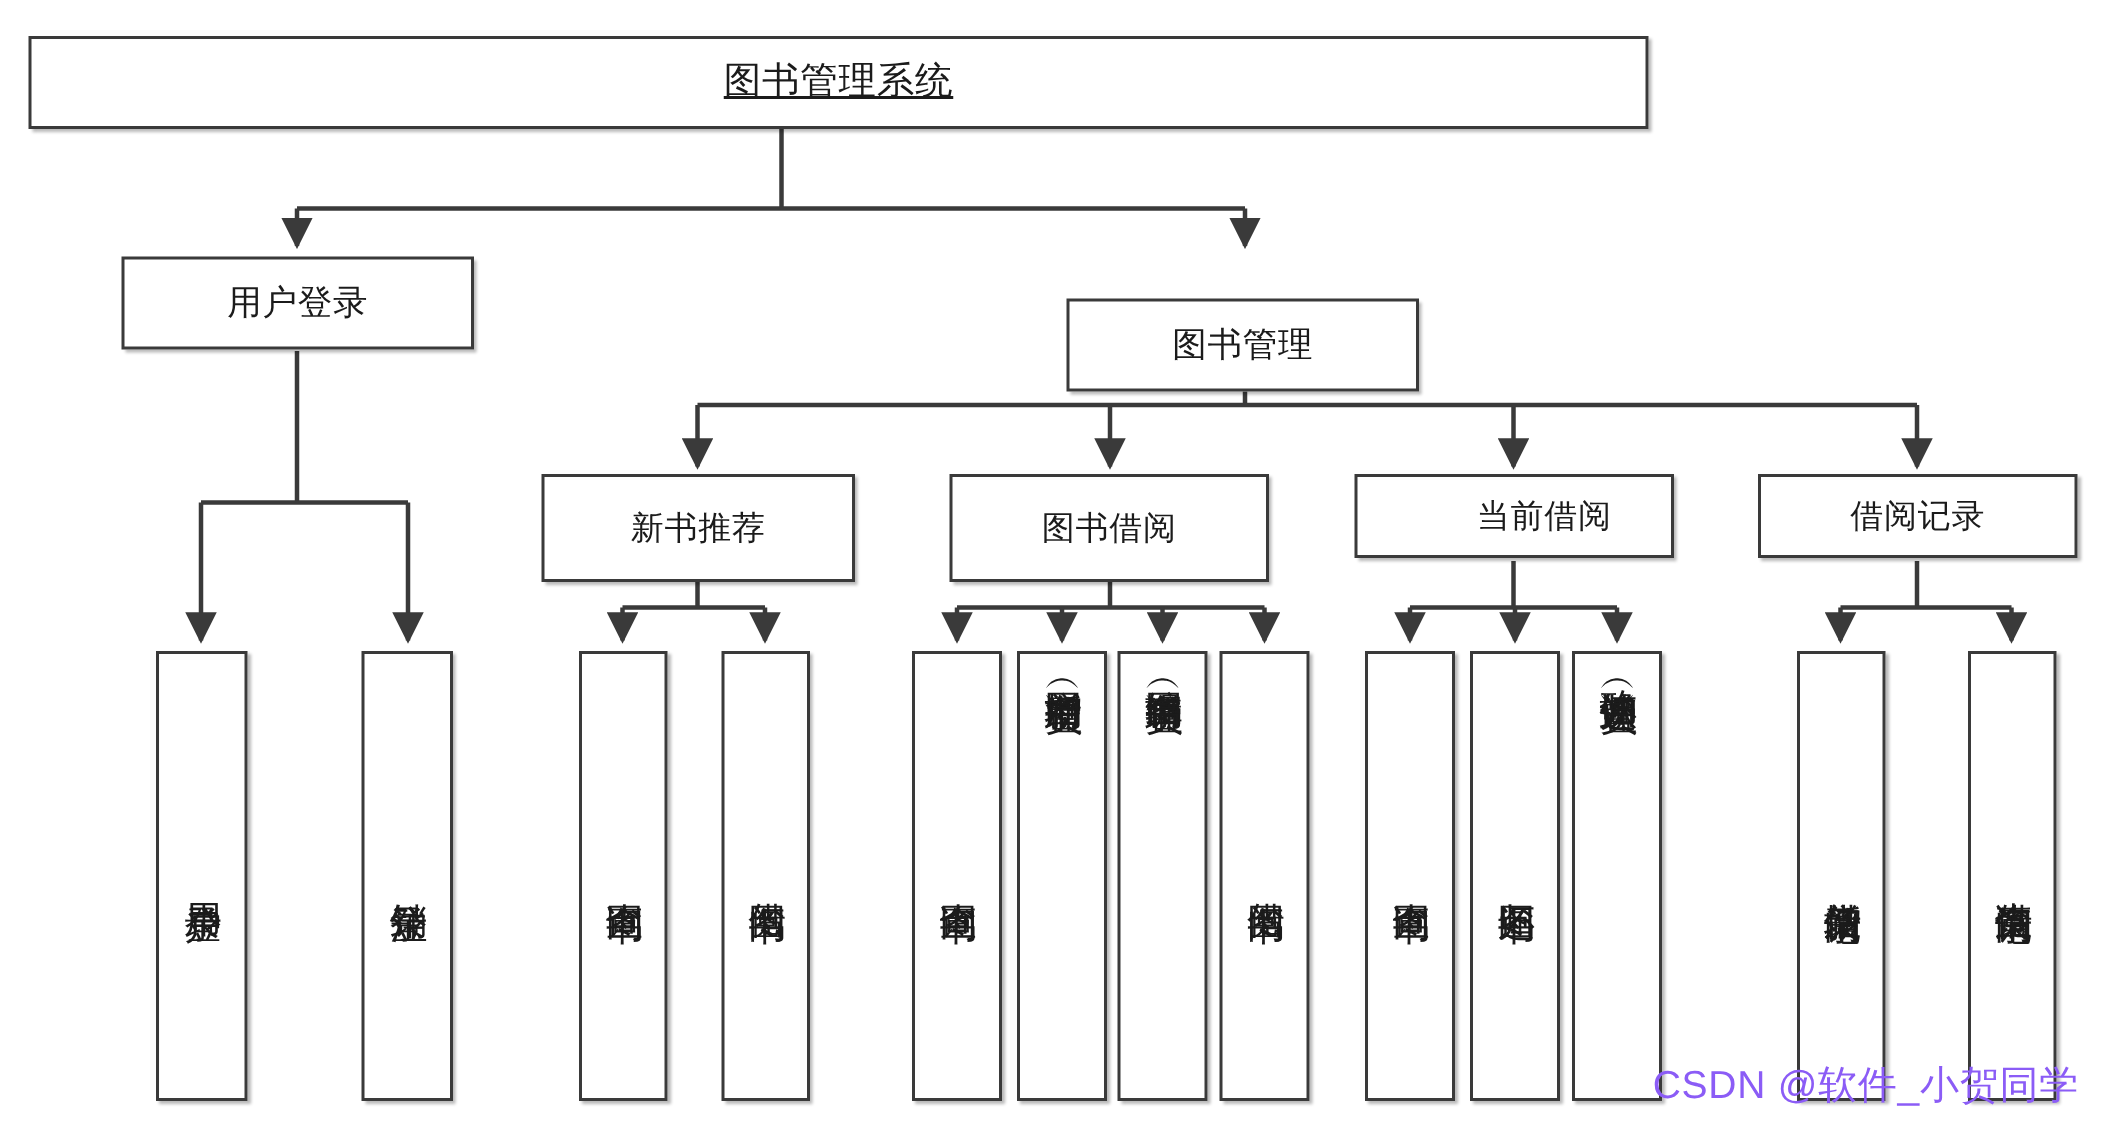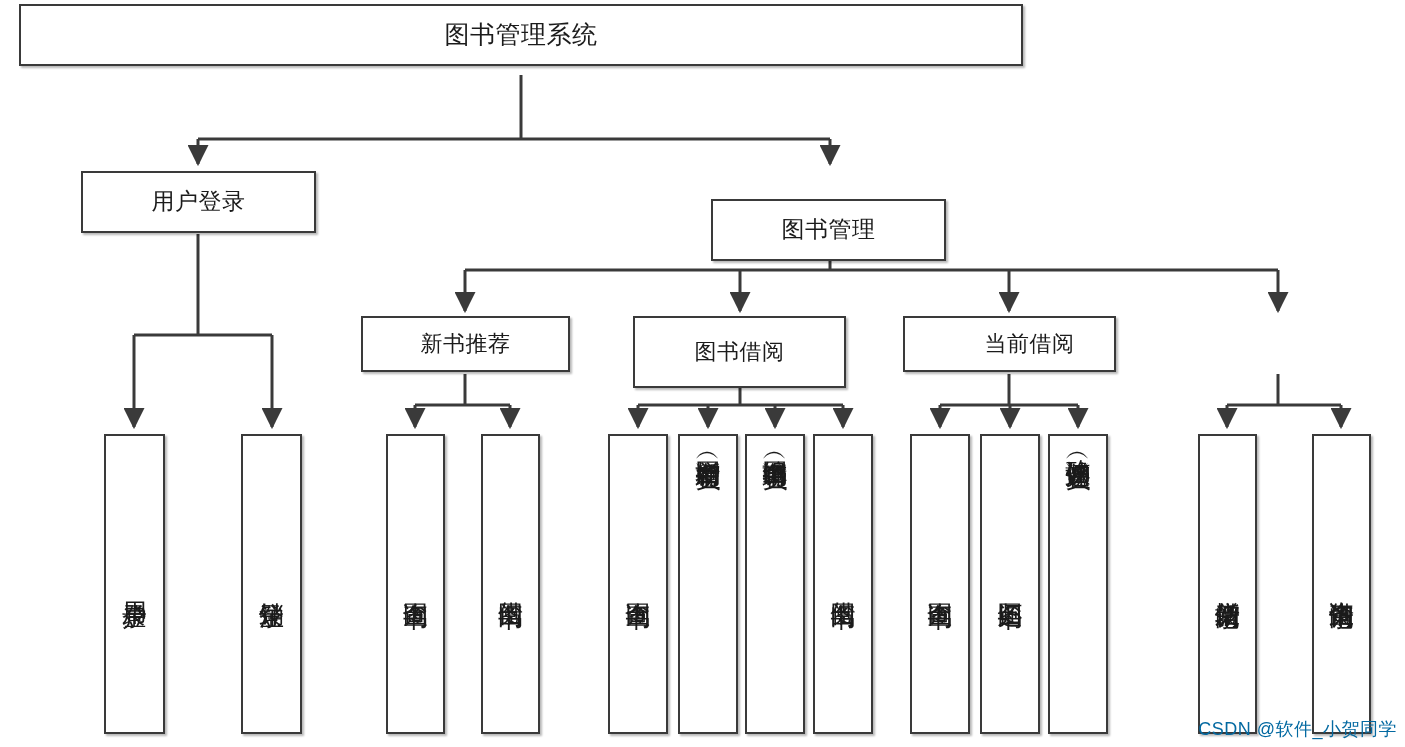--- a/index.html
+++ b/index.html
@@ -63,24 +63,24 @@
   .node.leaf .node-label {
     writing-mode: vertical-rl;
     text-orientation: upright;
     font-size: 25px;
     line-height: 1.08;
     letter-spacing: 1px;
     white-space: nowrap;
   }
   #watermark {
     position: absolute;
-    right: 8px;
+    right: 19px;
     bottom: 6px;
-    font-size: 18px;
-    color: #0369a1;
+    font-size: 26px;
+    color: #8b5cf6;
     letter-spacing: 0.5px;
     white-space: nowrap;
     pointer-events: none;
   }
 </style>
 </head>
 <body>
 
 <div id="diagram-canvas">
 
@@ -127,40 +127,43 @@
       <path d="M 1010 405 L 1010 427" marker-end="url(#arrow)"></path>
       <path d="M 1078 405 L 1078 427" marker-end="url(#arrow)"></path>
 
       <path d="M 1278 374 L 1278 405"></path>
       <path d="M 1227 405 L 1341 405"></path>
       <path d="M 1227 405 L 1227 427" marker-end="url(#arrow)"></path>
       <path d="M 1341 405 L 1341 427" marker-end="url(#arrow)"></path>
     </g>
   </svg>
 
-  <div class="node level-root" style="left:19px; top:4px; width:1004px; height:62px;">
+  <div class="node level-root" style="left:19px; top:24px; width:1080px; height:62px;text-decoration:underline;">
     <span class="node-label">图书管理系统</span>
   </div>
 
   <div class="node level-two" style="left:81px; top:171px; width:235px; height:62px;">
     <span class="node-label">用户登录</span>
   </div>
   <div class="node level-two" style="left:711px; top:171px; width:235px; height:62px;margin-top:28px;">
     <span class="node-label">图书管理</span>
   </div>
 
-  <div class="node level-three" style="left:361px; top:316px; width:209px; height:56px;">
+  <div class="node level-three" style="left:361px; top:316px; width:209px; height:72px;">
     <span class="node-label">新书推荐</span>
   </div>
   <div class="node level-three" style="left:633px; top:316px; width:213px; height:72px;">
     <span class="node-label">图书借阅</span>
   </div>
   <div class="node level-three" style="left:903px; top:316px; width:213px; height:56px;padding-left:40px;">
     <span class="node-label">当前借阅</span>
   </div>
+  <div class="node level-three" style="left:1172px; top:316px; width:213px; height:56px;">
+    <span class="node-label">借阅记录</span>
+  </div>
 
   <div class="node leaf mid" style="left:104px; top:434px; width:61px; height:300px;">
     <span class="node-label">用户登录</span>
   </div>
   <div class="node leaf mid" style="left:241px; top:434px; width:61px; height:300px;">
     <span class="node-label">注销登录</span>
   </div>
 
   <div class="node leaf mid" style="left:386px; top:434px; width:59px; height:300px;">
     <span class="node-label">查询图书</span>

